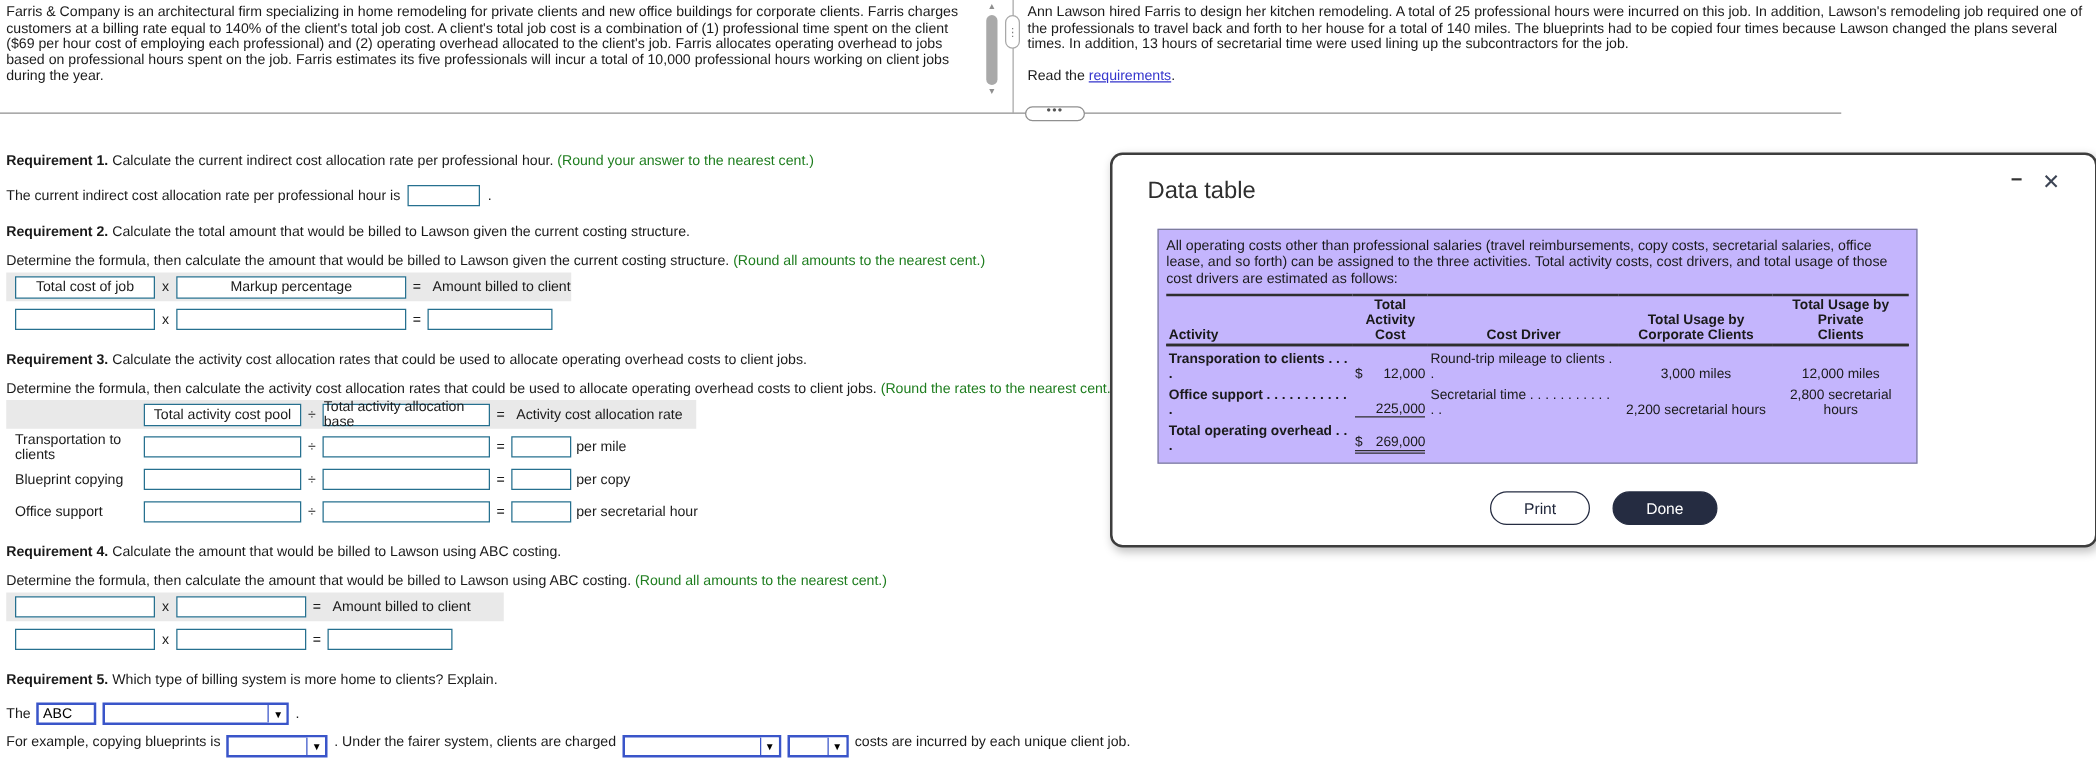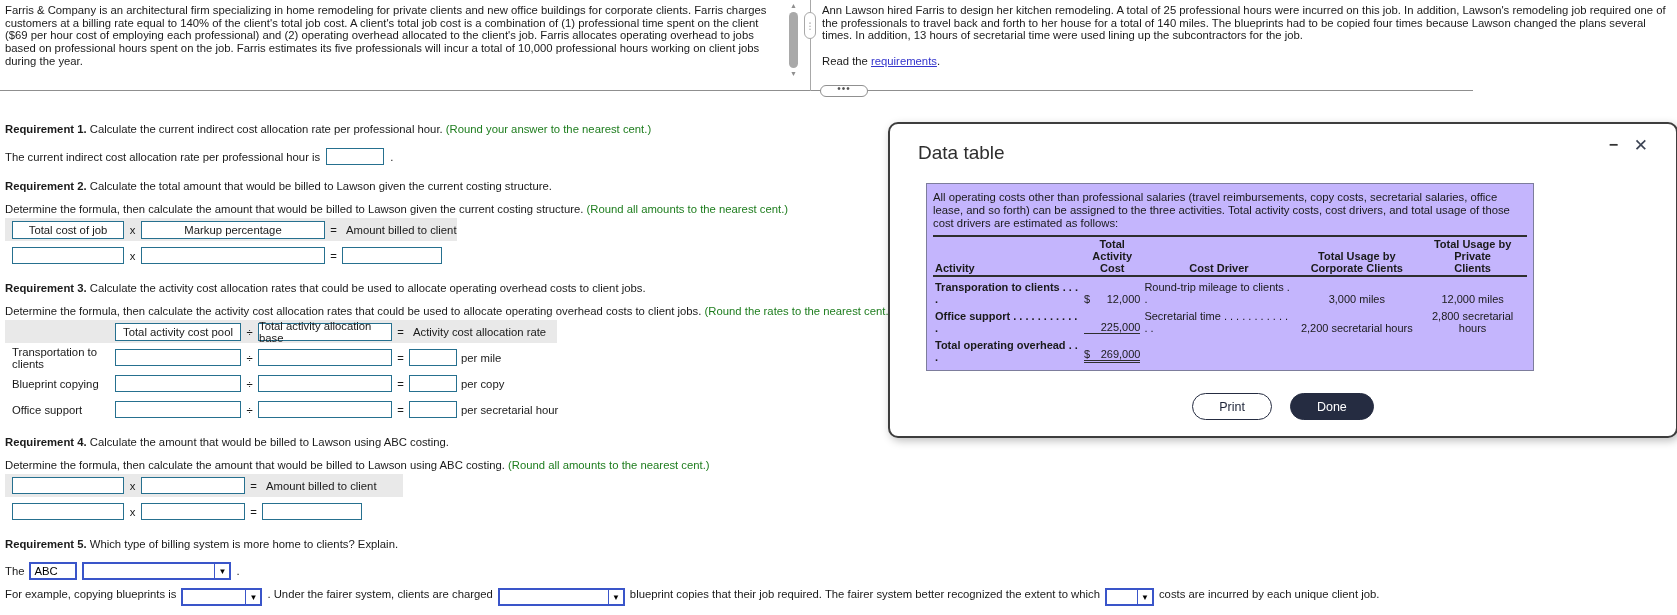--- a/index.html
+++ b/index.html
@@ -239,21 +239,20 @@
     <span>For example, copying blueprints is</span>
     <span class="sel">
         <span class="pad sp62"></span>
         <span class="arr">▼</span>
       </span>
     <span>. Under the fairer system, clients are charged</span>
     <span class="sel">
         <span class="pad sp108"></span>
         <span class="arr">▼</span>
       </span>
-    <span>blueprint copies that their job required. The fairer system better recognized the extent to which</span>
     <span class="sel">
         <span class="pad sp30"></span>
         <span class="arr">▼</span>
       </span>
     <span>costs are incurred by each unique client job.</span>
   </div>
 </div>
 
 <div class="modal">
   <div class="mtitle">Data table</div>

